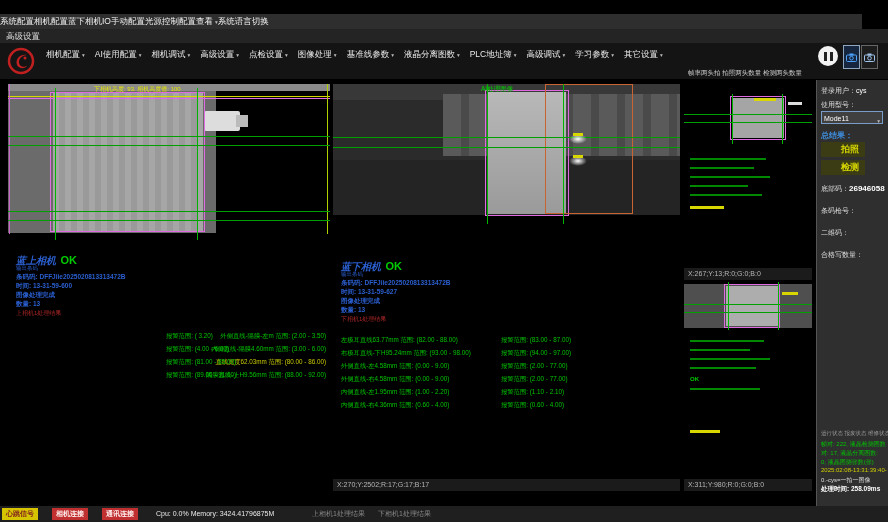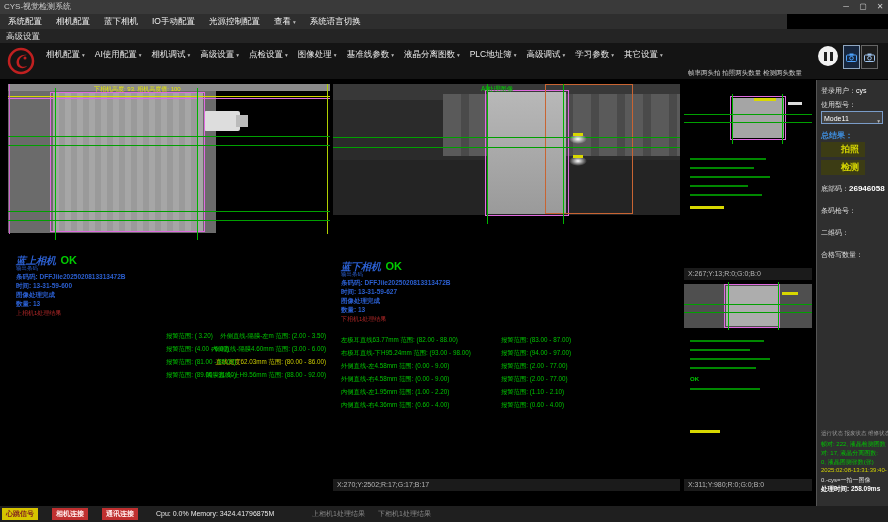--- a/index.html
+++ b/index.html
@@ -5,21 +5,21 @@
   html,body{margin:0;padding:0;background:#000;}
   body{font-family:"Liberation Sans",sans-serif;}
   #app{position:relative;width:888px;height:522px;background:#000;overflow:hidden;}
   .abs{position:absolute;}
   
   .titlebar{position:absolute;left:0;top:0;width:888px;height:14px;background:#3a3a3a;color:#ccc;font-size:8px;line-height:14px;}
   .titlebar .t{padding-left:4px;}
   .winbtns{position:absolute;right:2px;top:0;display:flex;gap:5px;}
   .winbtn{width:12px;text-align:center;color:#ccc;font-size:8px;line-height:14px;}
   
-  .menubar{position:absolute;left:0;top:14px;width:787px;height:15px;background:#2e2e2e;display:flex;align-items:center;gap:14px;padding-left:8px;color:#eee;font-size:8.5px;box-sizing:border-box;}
+  .menubar{position:absolute;left:0;top:14px;width:862px;height:15px;background:#2e2e2e;display:flex;align-items:center;color:#eee;font-size:8.5px;box-sizing:border-box;}
   .menubar .mi{display:flex;align-items:center;gap:2px;}
   .arrow{font-size:5.5px;color:#bbb;}
   
   .tabrow{position:absolute;left:0;top:29px;width:888px;height:14px;background:#242424;color:#ddd;font-size:8.5px;line-height:14px;padding-left:6px;box-sizing:border-box;}
   
   .toolbar{position:absolute;left:0;top:43px;width:888px;height:37px;background:#141414;border-bottom:1px solid #000;box-sizing:border-box;}
   .logo{position:absolute;left:6px;top:3px;width:30px;height:30px;}
   .toolitems{position:absolute;left:46px;top:6px;display:flex;gap:10px;color:#e8e8e8;font-size:8.5px;white-space:nowrap;}
   .ti{display:flex;align-items:center;gap:2px;}
   .pausebtn{position:absolute;left:818px;top:46px;width:20px;height:20px;border-radius:50%;background:#f2f2f2;display:flex;align-items:center;justify-content:center;gap:3px;}
@@ -56,28 +56,20 @@
   
   .statusbar{position:absolute;left:0;top:506px;width:888px;height:16px;background:#1f1f1f;}
   .badge{position:absolute;top:2px;height:12px;line-height:12px;padding:0 4px;font-size:7px;font-weight:bold;}
   .stxt{position:absolute;top:0;height:16px;line-height:16px;font-size:7px;white-space:nowrap;}
 </style>
 </head>
 <body>
 
 <div id="app">
 
-  <div class="titlebar">
-    <div class="t">CYS-视觉检测系统</div>
-    <div class="winbtns">
-      <span class="winbtn">─</span>
-      <span class="winbtn">▢</span>
-      <span class="winbtn">✕</span>
-    </div>
-  </div>
 
   <div class="menubar">
     <span class="mi">
         <span>系统配置</span>
       </span>
     <span class="mi">
         <span>相机配置</span>
       </span>
     <span class="mi">
         <span>蓝下相机</span>

